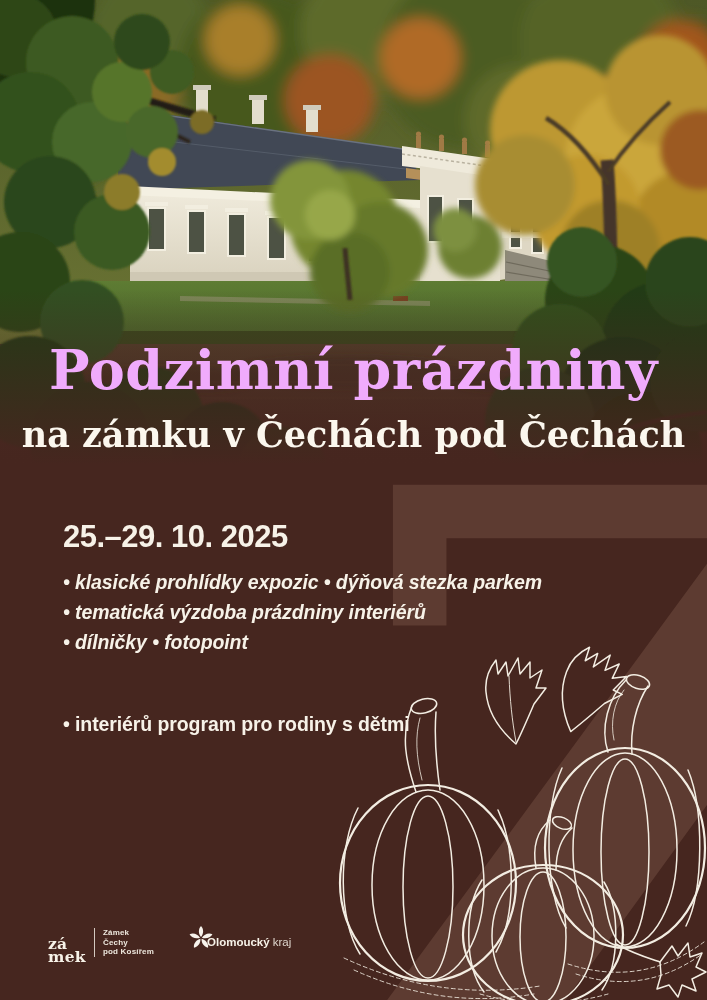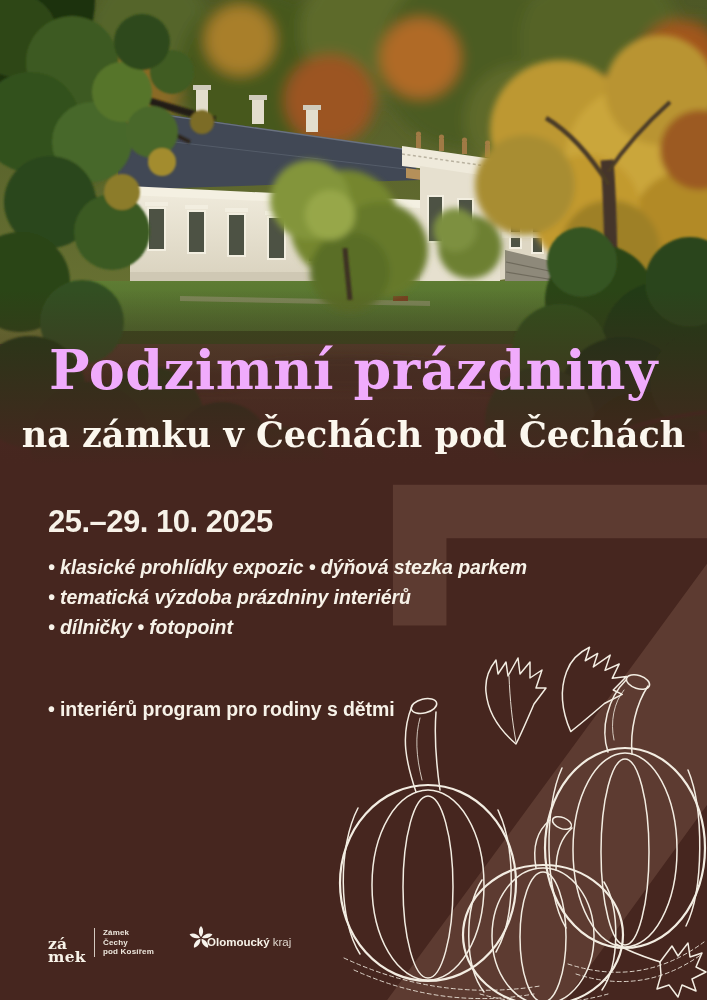--- a/index.html
+++ b/index.html
@@ -14,21 +14,21 @@
   .title{
     position:absolute;left:0;right:0;top:340px;margin:0;text-align:center;
     font-family:"DejaVu Serif","Liberation Serif",serif;font-weight:700;
     font-size:54px;line-height:60px;color:#f0abfc;letter-spacing:0.5px;
   }
   .subtitle{
     position:absolute;left:0;right:0;top:414px;margin:0;text-align:center;
     font-family:"DejaVu Serif","Liberation Serif",serif;font-weight:700;
     font-size:35px;line-height:42px;color:#fbf7ee;
   }
-  .block{position:absolute;left:48px;margin:0;}
+  .block{position:absolute;left:48px;margin:15px;}
   .date{font-size:31px;font-weight:700;letter-spacing:-0.5px;white-space:pre;}
   #date1{top:504px;}
   #date2{top:648px;}
   .items{font-size:19.5px;font-weight:700;line-height:30px;letter-spacing:-0.1px;}
   #list1{top:552px;font-style:italic;}
   #list2{top:694px;}
   #contact{top:741px;font-size:19px;font-weight:700;line-height:26.5px;}
   .logos{position:absolute;left:48px;top:922px;display:flex;align-items:center;gap:34px;}
   .logo{display:flex;align-items:center;gap:8px;}
   .mark{

